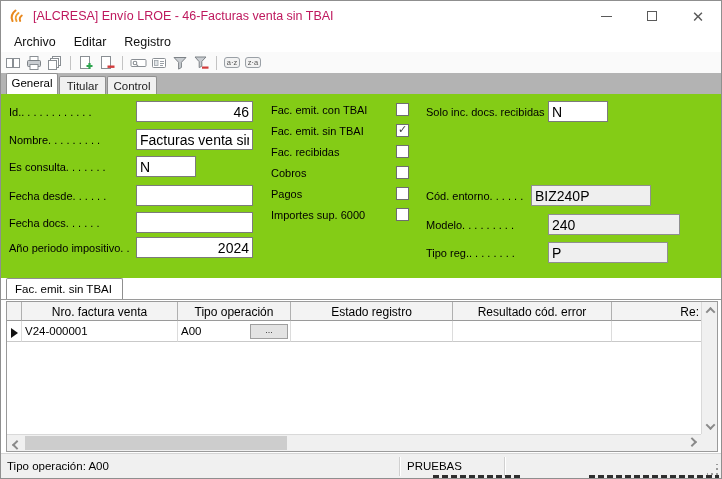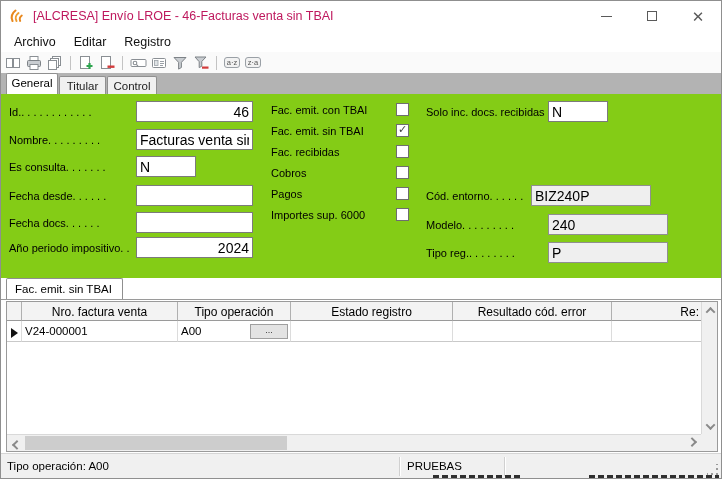--- a/index.html
+++ b/index.html
@@ -225,21 +225,21 @@
     <span class="flabel" style="left:270px; top:115px;">Importes sup. 6000</span>
     <span class="cbox" style="left:395px; top:114px;"></span>
 
     <span class="flabel" style="left:425px; top:12px;">Solo inc. docs. recibidas</span>
     <input class="fedit" style="left: 547px; top: 7px; width: 60px;" value="N">
 
     <span class="flabel" style="left:425px; top:96px;">Cód. entorno.  .  .  .  .  .</span>
     <input class="fedit ro" style="left: 530px; top: 91px; width: 120px;" readonly="" value="BIZ240P">
 
     <span class="flabel" style="left:425px; top:125px;">Modelo.  .  .  .  .  .  .  .  .</span>
-    <input class="fedit ro" style="left: 547px; top: 120px; width: 120px;" readonly="" value="240">
+    <input class="fedit ro" style="left: 547px; top: 120px; width: 132px;" readonly="" value="240">
 
     <span class="flabel" style="left:425px; top:153px;">Tipo reg..  .  .  .  .  .  .  .</span>
     <input class="fedit ro" style="left: 547px; top: 148px; width: 120px;" readonly="" value="P">
   </div>
 
   <div class="dtabstrip">
     <div class="dtab">Fac. emit. sin TBAI</div>
   </div>
 
   <div class="gridbox">

